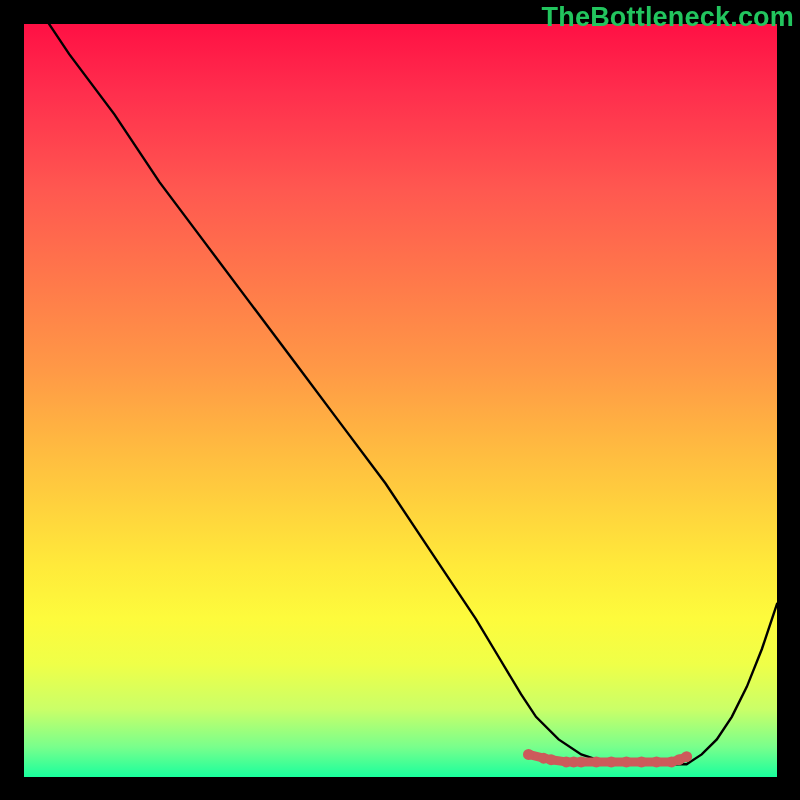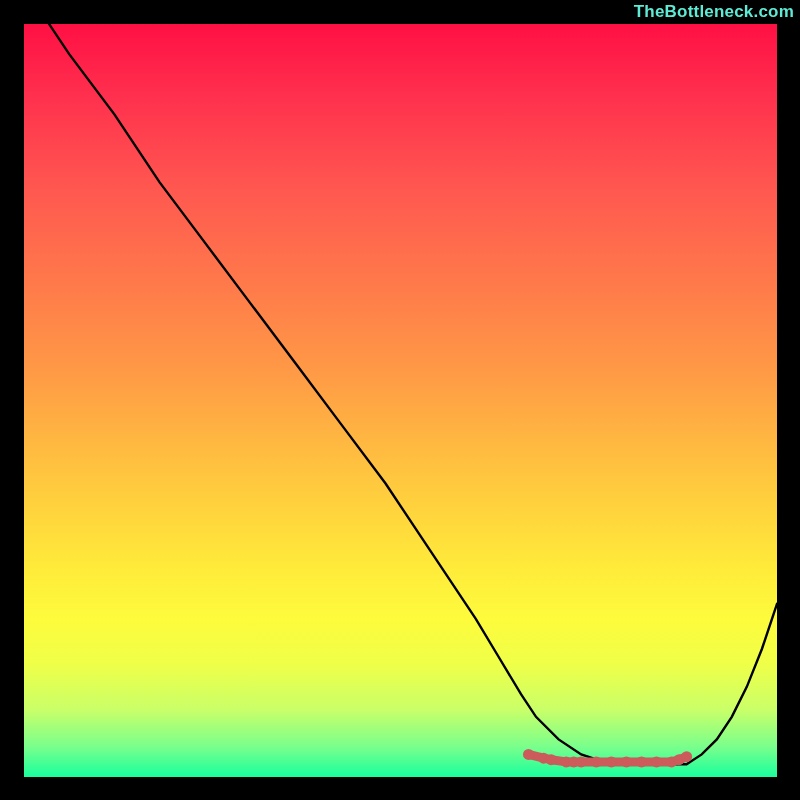--- a/index.html
+++ b/index.html
@@ -39,23 +39,23 @@
       #caff68 91%,
       #79ff8c 96%,
       #19ff9d 100%
     );
   }
   .watermark {
     position: absolute;
     top: 2px;
     right: 6px;
     font-family: Arial, Helvetica, sans-serif;
-    font-size: 17px;
+    font-size: 27px;
     font-weight: 600;
-    color: #5eead4;
+    color: #22c55e;
     letter-spacing: 0.2px;
   }
   svg.curve {
     position: absolute;
     left: 24px;
     top: 24px;
     width: 753px;
     height: 753px;
     overflow: visible;
   }

